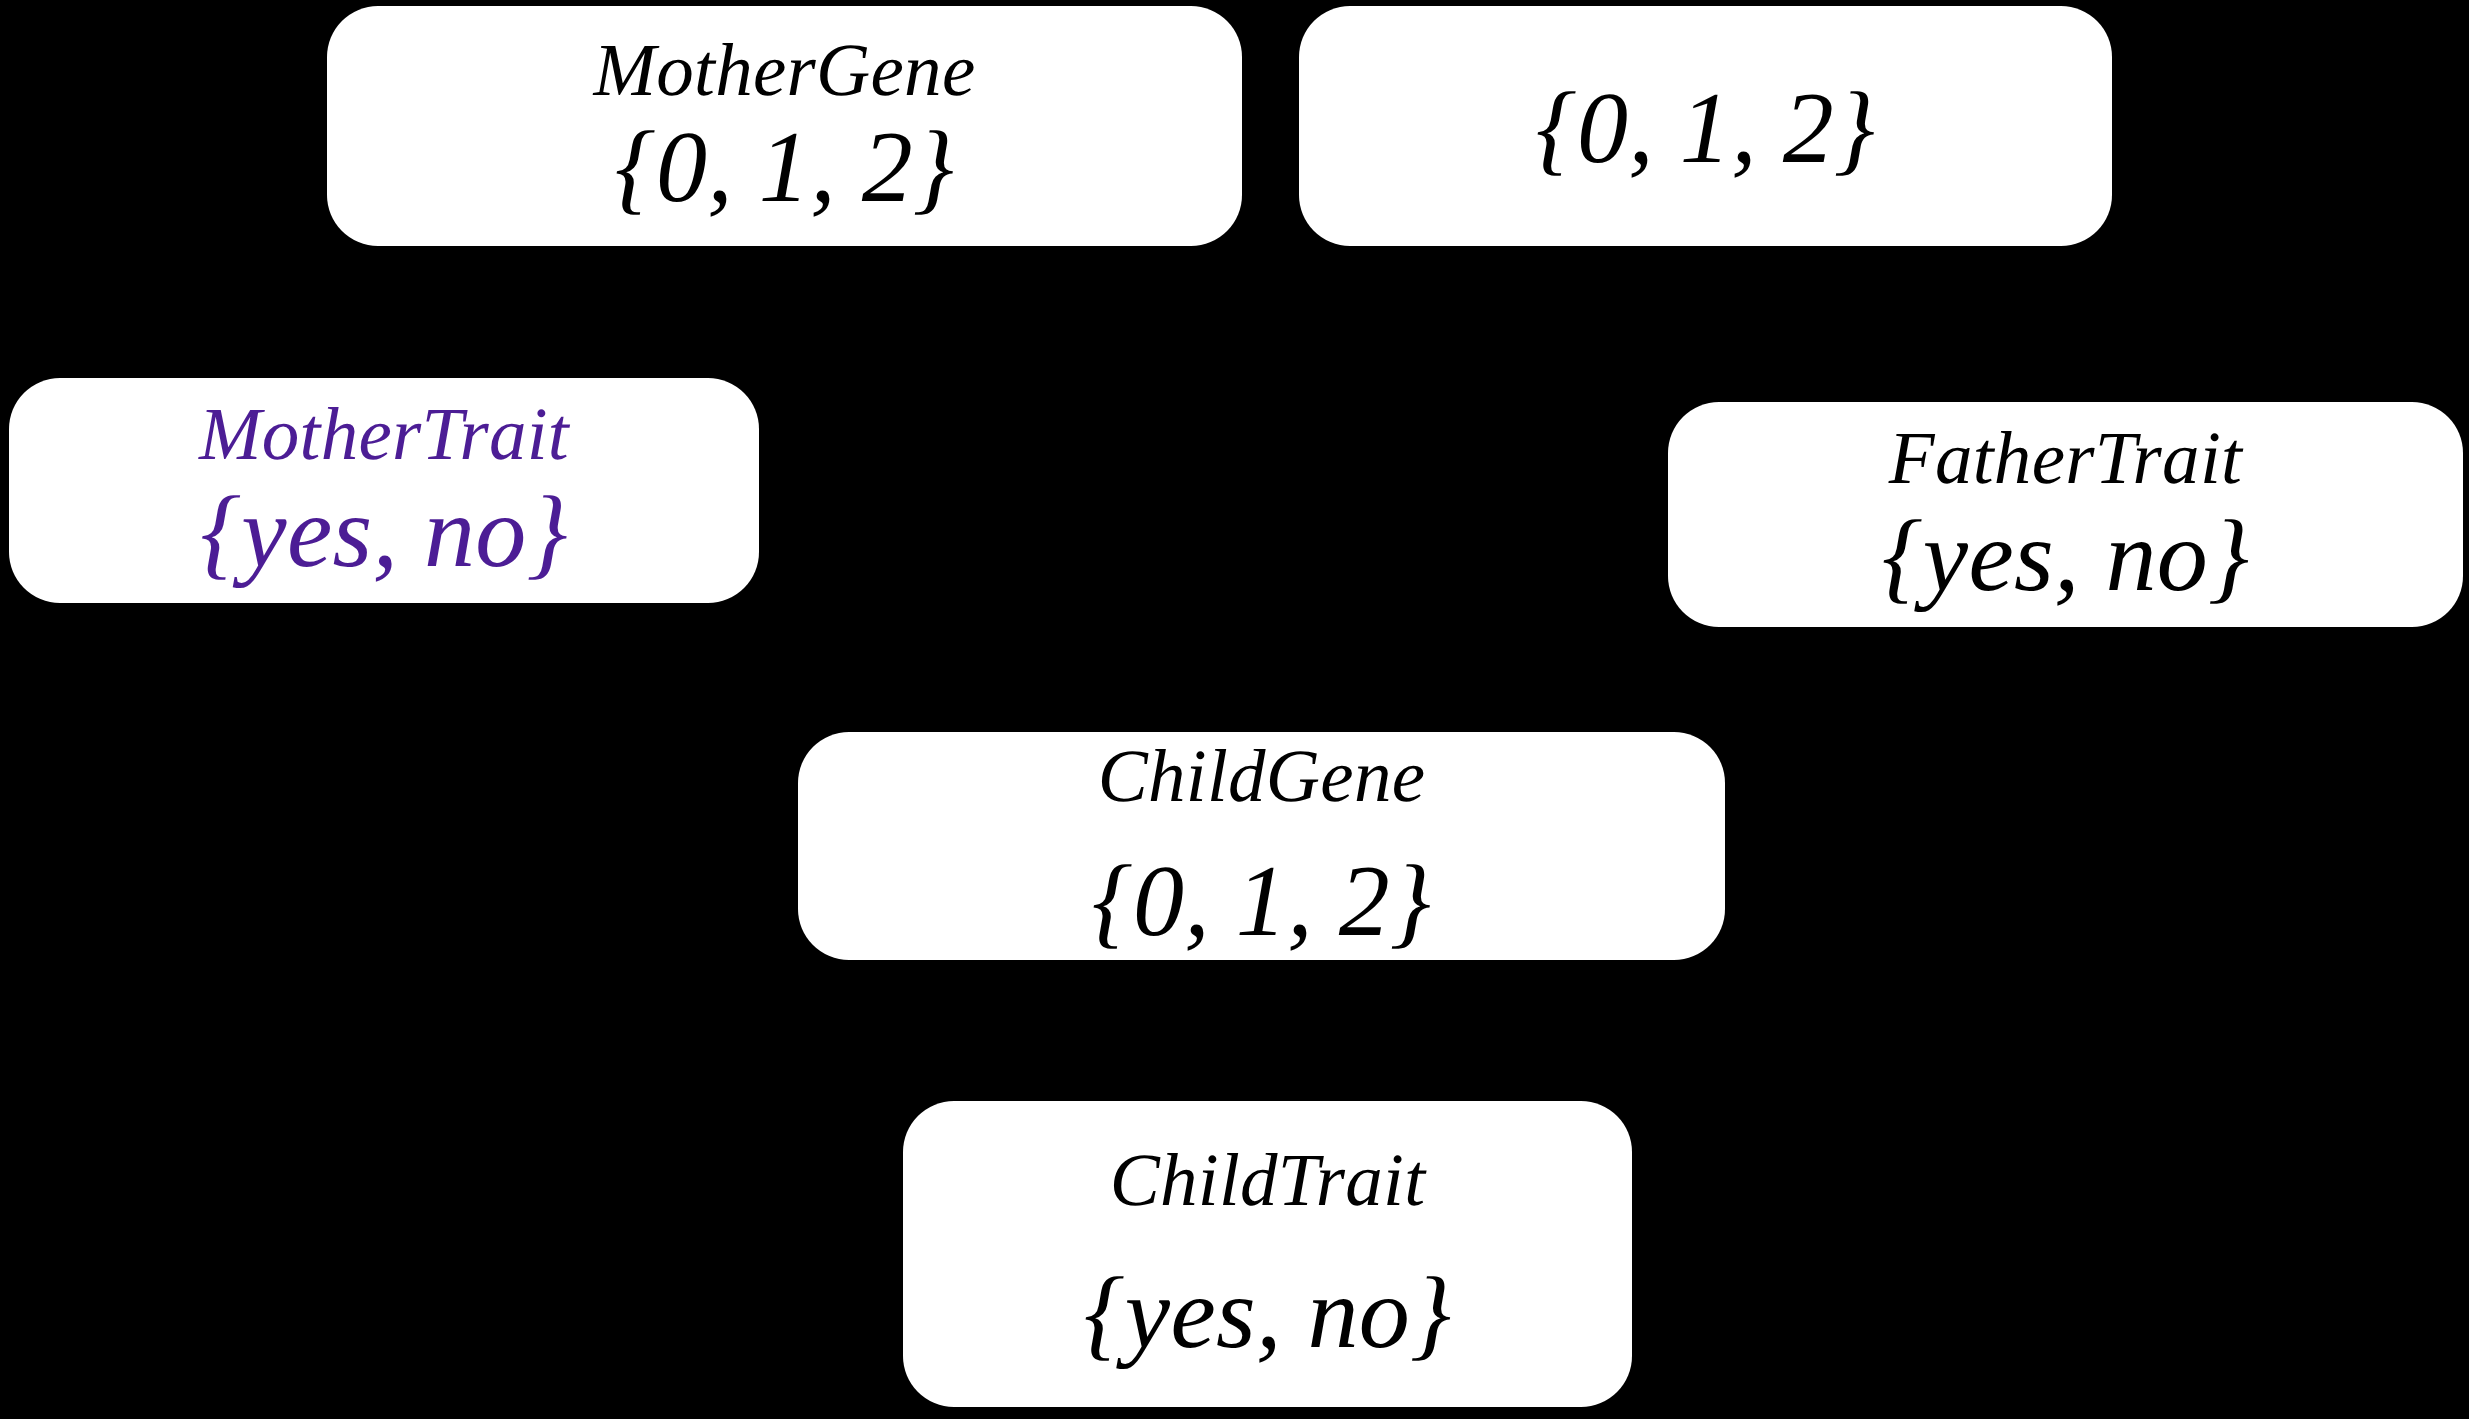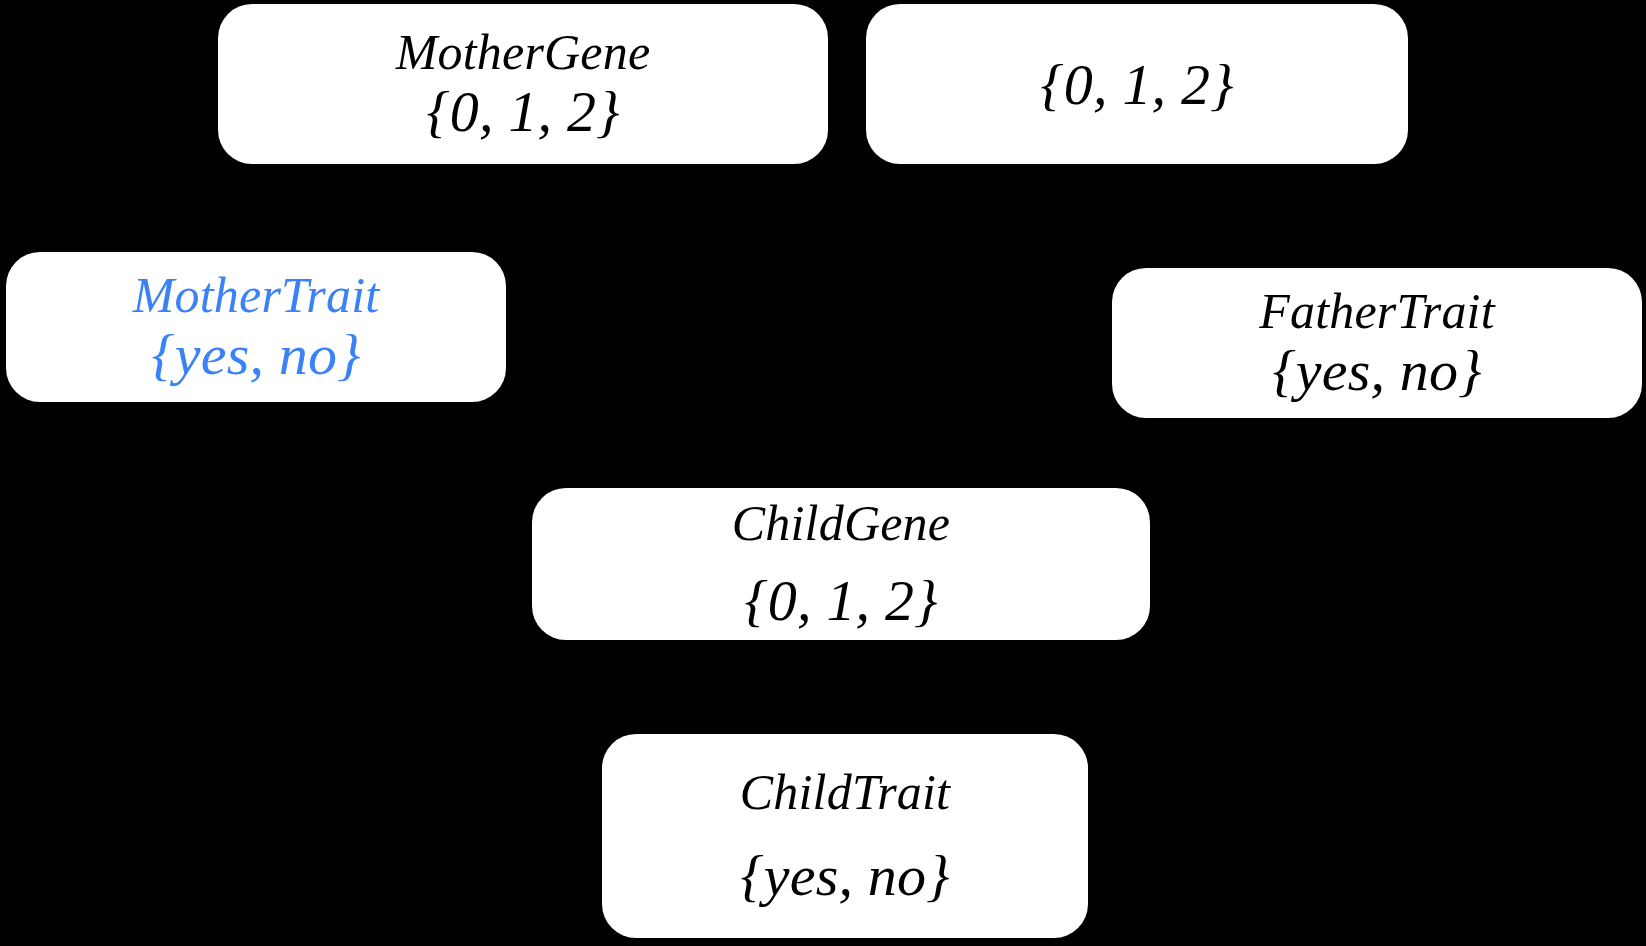--- a/index.html
+++ b/index.html
@@ -30,21 +30,21 @@
     line-height: 1.06;
     text-align: center;
     user-select: none;
   }
   .node .title {
     font-size: 50px;
     letter-spacing: 0.2px;
     white-space: nowrap;
   }
   .node .domain {
-    font-size: 58px;
+    font-size: 68px;
     letter-spacing: 0.2px;
     white-space: nowrap;
     margin-top: 2px;
   }
 
   
   #node-mother-gene  { left: 218px;  top: 4px;   width: 610px; height: 160px; }
   #node-father-gene  { left: 866px;  top: 4px;   width: 542px; height: 160px; }
   #node-mother-trait { left: 6px;    top: 252px; width: 500px; height: 150px; }
   #node-father-trait { left: 1112px; top: 252px; width: 530px; height: 150px; }
@@ -58,21 +58,21 @@
 
   <div class="node" id="node-mother-gene" style="background: rgb(255, 255, 255); color: rgb(0, 0, 0);">
     <span class="title">MotherGene</span>
     <span class="domain">{0, 1, 2}</span>
   </div>
 
   <div class="node" id="node-father-gene" style="background: rgb(255, 255, 255); color: rgb(0, 0, 0);">
     <span class="domain">{0, 1, 2}</span>
   </div>
 
-  <div class="node" id="node-mother-trait" style="background: rgb(255, 255, 255); color: #3b82f6;">
+  <div class="node" id="node-mother-trait" style="background: rgb(255, 255, 255); color: #4c1d95;">
     <span class="title">MotherTrait</span>
     <span class="domain">{yes, no}</span>
   </div>
 
   <div class="node" id="node-father-trait" style="background: rgb(255, 255, 255); color: rgb(0, 0, 0); margin-top: 16px;">
     <span class="title">FatherTrait</span>
     <span class="domain">{yes, no}</span>
   </div>
 
   <div class="node" id="node-child-gene" style="background: rgb(255, 255, 255); color: rgb(0, 0, 0);">

